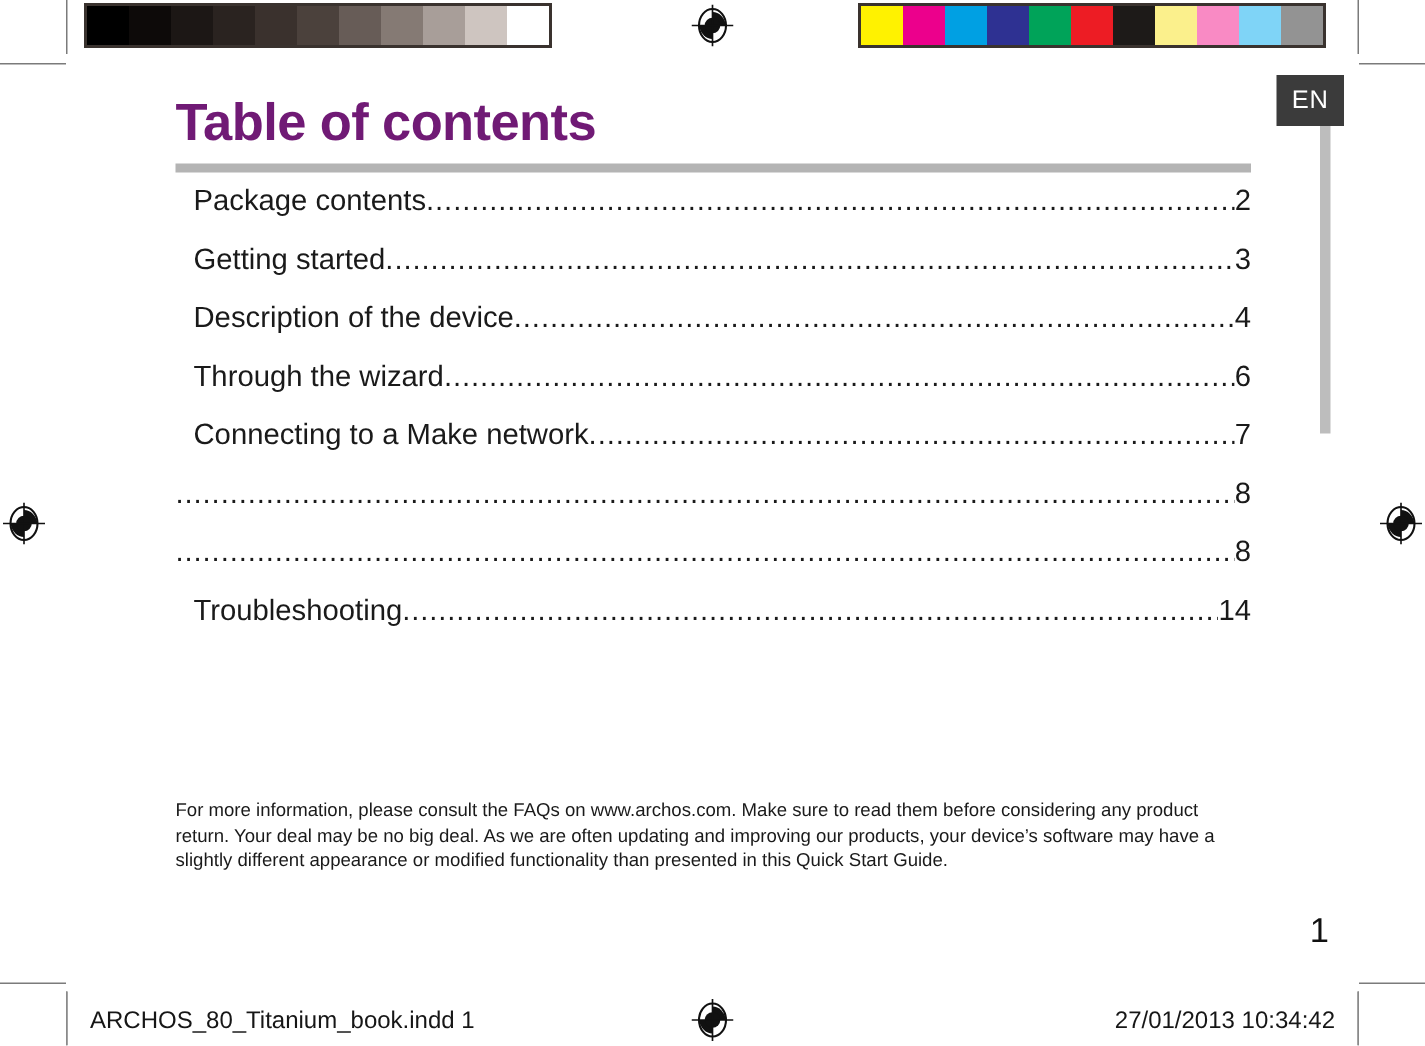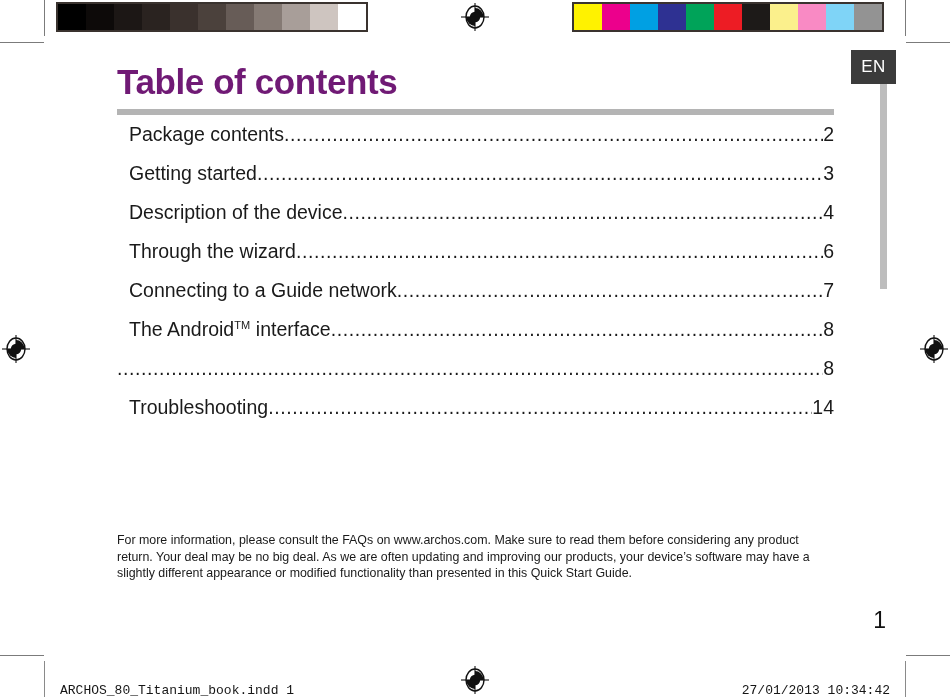--- a/index.html
+++ b/index.html
@@ -167,23 +167,23 @@
   }
   .footer-rule-v {
     position: absolute;
     top: 6px;
     width: 1px;
     height: 36px;
     background: #8a8a8a;
   }
   .footer-text {
     position: absolute;
-    top: 28px;
-    font-family: Liberation Mono, monospace;
-    font-size: 13px;
+    top: 17px;
+    font-family: Liberation Sans, sans-serif;
+    font-size: 16px;
     color: #161616;
     white-space: nowrap;
   }
   .footer-left { left: 60px; }
   .footer-right { right: 60px; }
 </style>
 </head>
 <body>
 
 <div class="crop-line crop-v" style="left:44px;  top:0;    height:36px;"></div>
@@ -291,26 +291,25 @@
           <span class="toc-label">Description of the device</span>
           <span class="toc-leader">........................................................................................................................................................................................................</span>
           <span class="toc-page">4</span>
         </li>
         <li class="toc-item">
           <span class="toc-label">Through the wizard</span>
           <span class="toc-leader">........................................................................................................................................................................................................</span>
           <span class="toc-page">6</span>
         </li>
         <li class="toc-item">
-          <span class="toc-label">Connecting to a Guide network</span>
+          <span class="toc-label">Connecting to a Make network</span>
           <span class="toc-leader">........................................................................................................................................................................................................</span>
           <span class="toc-page">7</span>
         </li>
         <li class="toc-item">
-          <span class="toc-label">The Android<sup class="tm">TM</sup> interface</span>
           <span class="toc-leader">........................................................................................................................................................................................................</span>
           <span class="toc-page">8</span>
         </li>
         <li class="toc-item">
           <span class="toc-leader">........................................................................................................................................................................................................</span>
           <span class="toc-page">8</span>
         </li>
         <li class="toc-item">
           <span class="toc-label">Troubleshooting</span>
           <span class="toc-leader">........................................................................................................................................................................................................</span>

